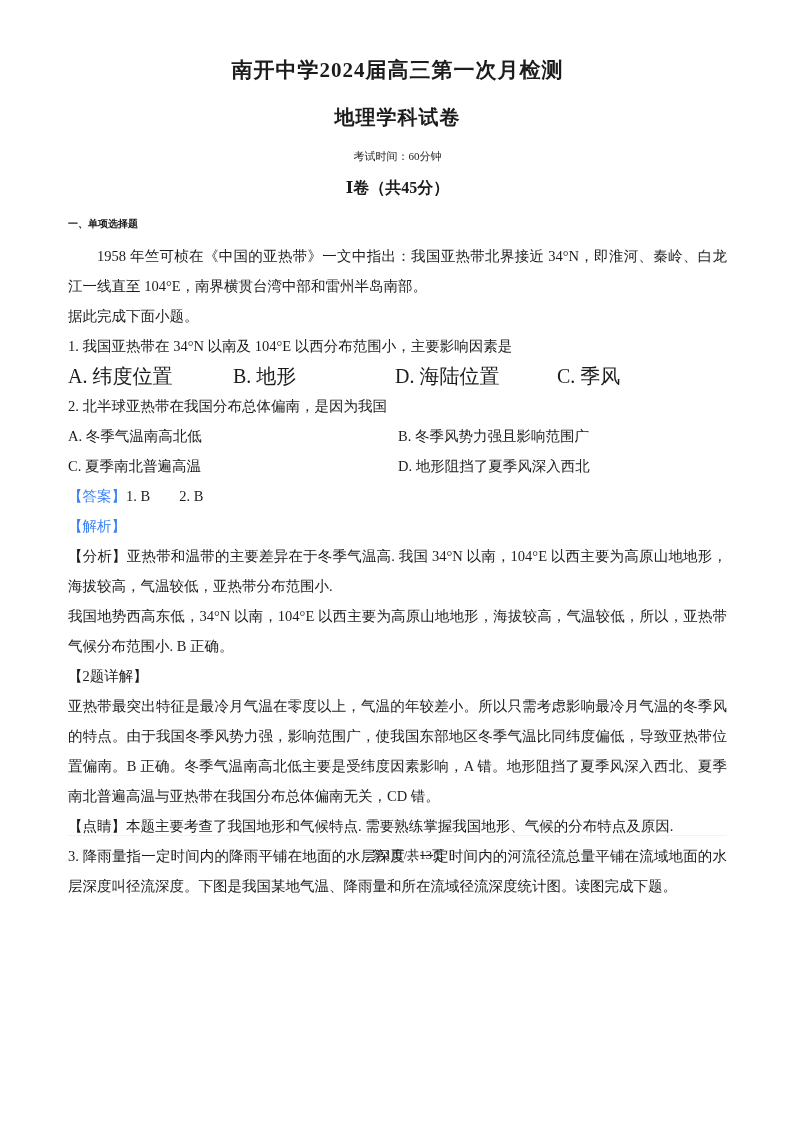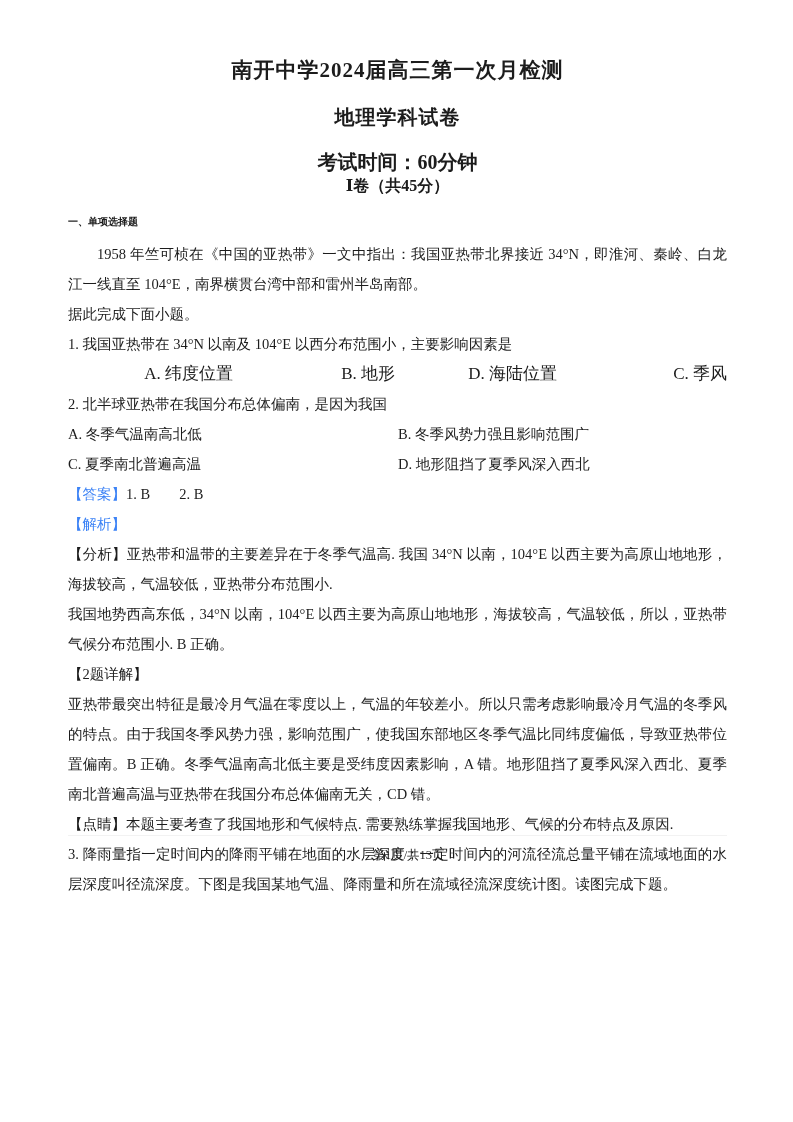--- a/index.html
+++ b/index.html
@@ -24,22 +24,23 @@
     letter-spacing: 1px;
     margin-bottom: 20px;
   }
   .title-sub {
     font-size: 20px;
     font-weight: bold;
     letter-spacing: 1px;
     margin-bottom: 18px;
   }
   .exam-time {
-    font-size: 20px;
-    font-weight: bold;
+    font-size: 11px;
+    font-weight: normal;
+    margin-bottom: 14px;
   }
   .volume {
     font-size: 16px;
     font-weight: bold;
     margin-bottom: 10px;
   }
   .section-heading {
     font-size: 10px;
     font-weight: bold;
     line-height: 30px;
@@ -47,23 +48,22 @@
   }
   p.body-text {
     font-size: 14.5px;
     line-height: 30px;
     text-align: justify;
   }
   p.indent-first { text-indent: 2em; }
   .options-row-4 {
     display: grid;
     grid-template-columns: 165px 162px 162px auto;
-    font-size: 17px;
+    font-size: 20px;
     line-height: 30px;
-    text-align: right;
   }
   .options-row-2 {
     display: grid;
     grid-template-columns: 330px auto;
     font-size: 14.5px;
     line-height: 30px;
   }
   .label-blue { color: #3b82f6; }
   .answer-line {
     font-size: 14.5px;

